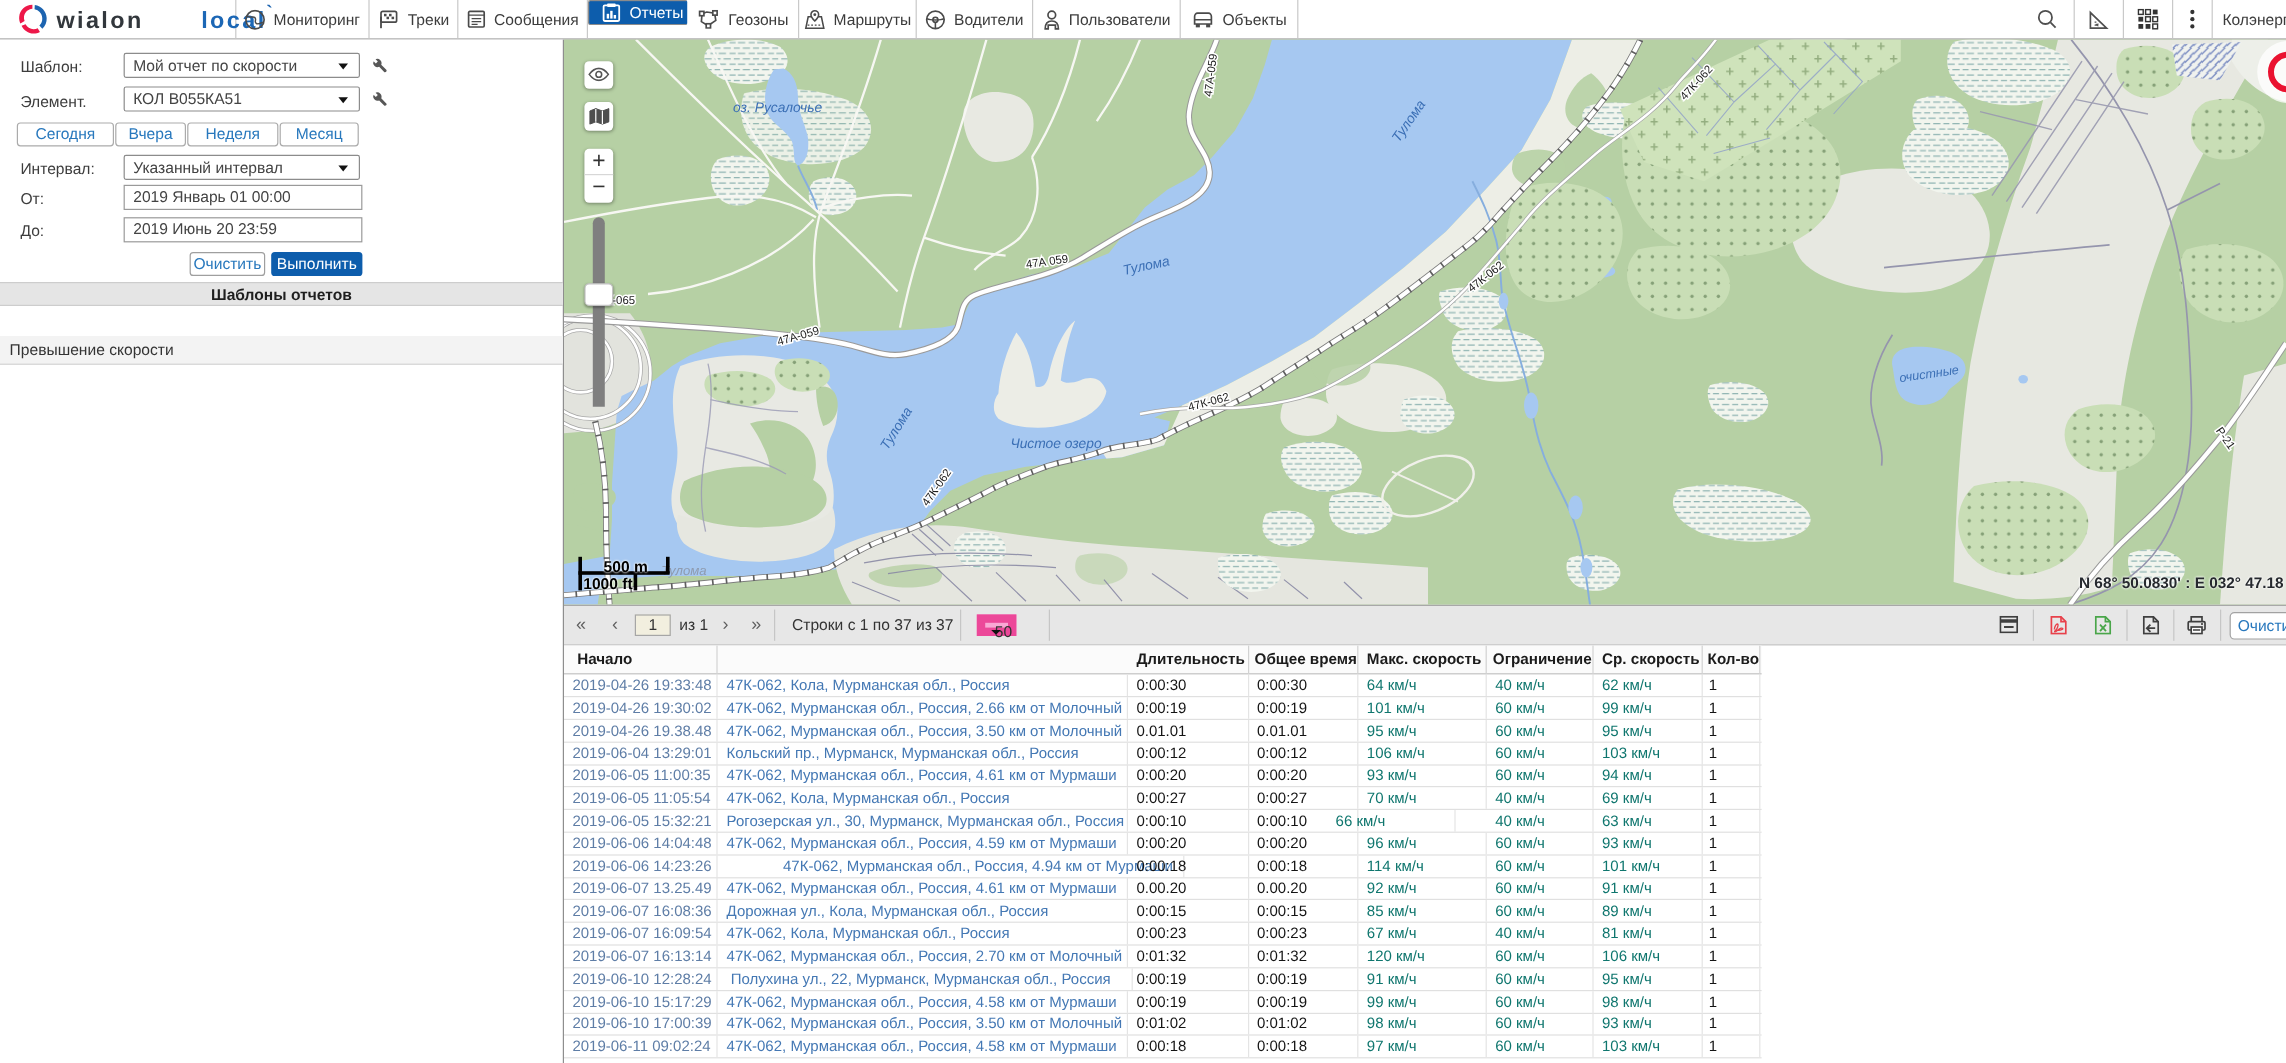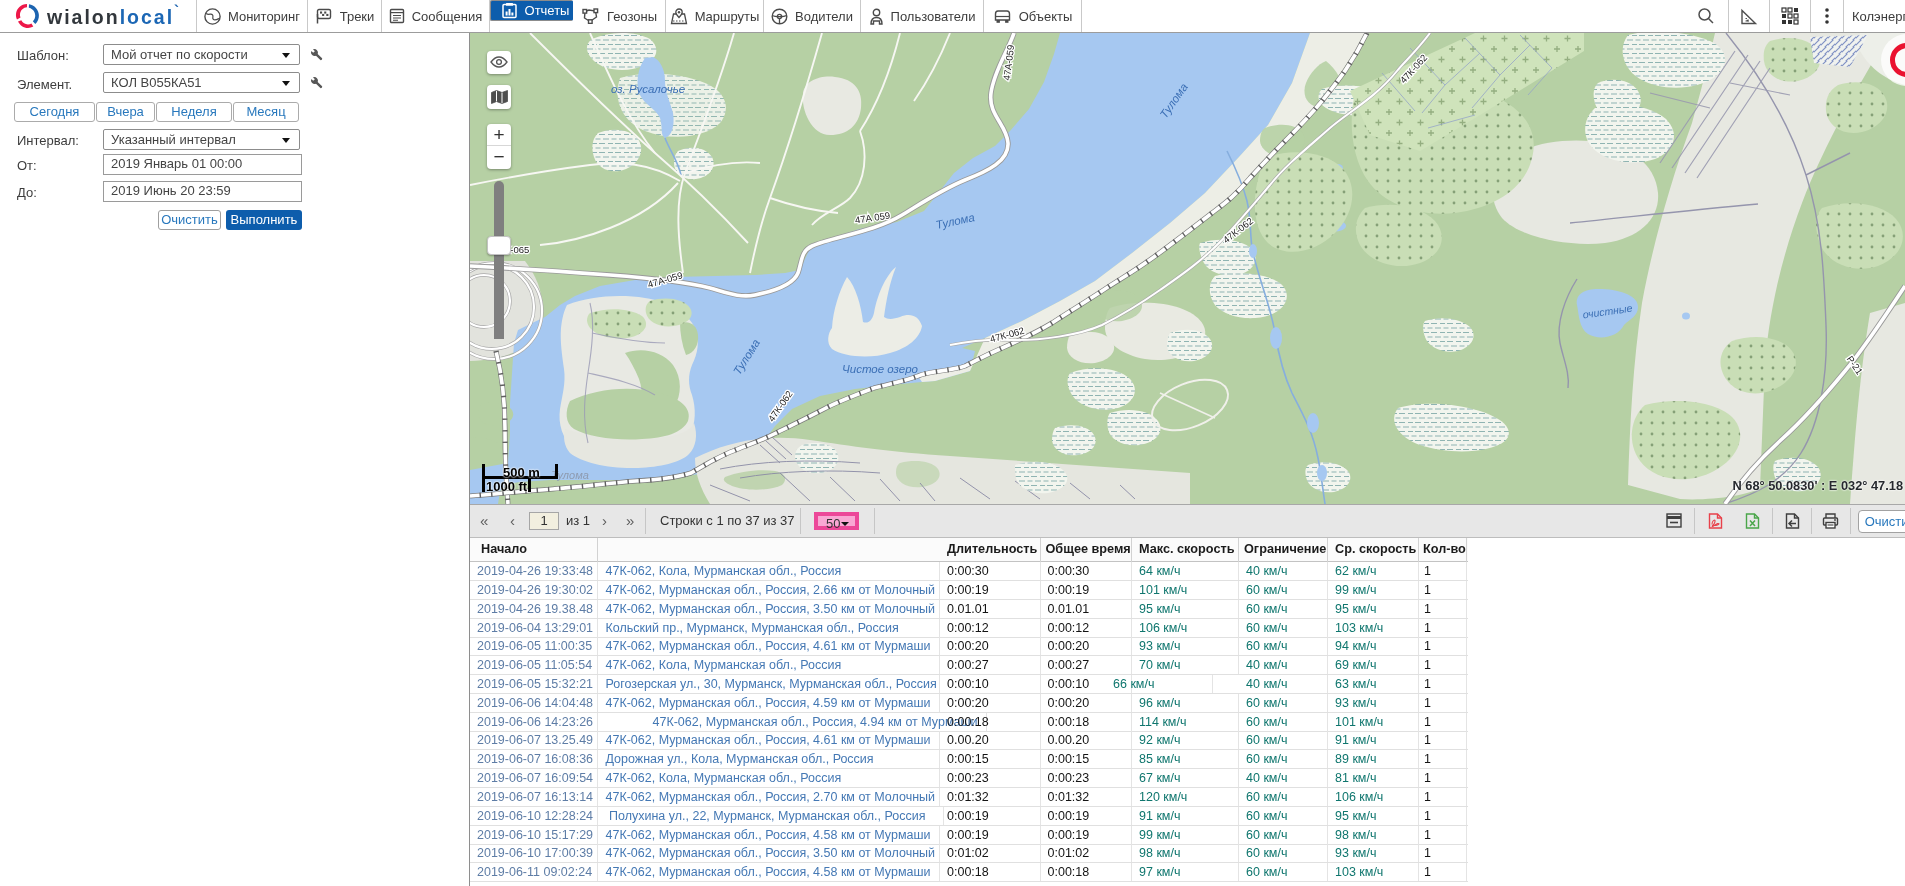--- a/index.html
+++ b/index.html
@@ -5,21 +5,21 @@
 * { margin:0; padding:0; box-sizing:border-box; }
 html,body { width:1905px; height:886px; font-family:"Liberation Sans",sans-serif; background:#fff; overflow:hidden; }
 body { position:relative; }
 
 #topbar { position:absolute; left:0; top:0; width:1905px; height:33px; background:#fff; border-bottom:1px solid #9c9c9c; }
 .cell { position:absolute; top:0; height:32px; border-right:1px solid #c9c9c9; display:flex; align-items:center; justify-content:center; color:#3c3c3c; font-size:13px; white-space:nowrap; }
 .cell svg { margin-right:7px; }
 .cell.sel { background:#0d5dac; color:#fff; border-right:1px solid #0d5dac; }
 #logocell { position:absolute; left:0; top:0; width:197px; height:32px; border-right:1px solid #c9c9c9; }
 .logotxt { position:absolute; left:47px; top:6px; font-size:19.5px; letter-spacing:2px; color:#32373c; font-weight:bold; }
-.logotxt .blue { color:#1c67b5; }
+.logotxt .blue { color:#1c67b5;margin-left:48px; }
 
 #leftpanel { position:absolute; left:0; top:33px; width:470px; height:853px; background:#fff; border-right:1px solid #8e8e8e; }
 .lbl { position:absolute; left:17px; font-size:13px; color:#3d3d3d; }
 .sel { position:absolute; left:103px; width:197px; height:21px; border:1px solid #8c8c8c; background:#fff; border-radius:2px; font-size:13px; color:#444; line-height:19px; padding-left:7px; }
 .sel .arr { position:absolute; right:9px; top:8px; width:0; height:0; border-left:4.5px solid transparent; border-right:4.5px solid transparent; border-top:5px solid #111; }
 .inp { position:absolute; left:103px; width:199px; height:21px; border:1px solid #9a9a9a; background:#fff; font-size:13px; color:#444; line-height:17px; padding-left:7px; }
 .qbtn { position:absolute; height:20px; border:1px solid #ababab; background:#fff; border-radius:3px; color:#2878bd; font-size:13px; text-align:center; line-height:18px; }
 .wrench { position:absolute; left:309px; width:17px; height:17px; }
 #btnclear { position:absolute; left:158px; top:177px; width:63px; height:20px; border:1px solid #9f9f9f; border-radius:3px; background:#fff; color:#2878bd; font-size:13px; text-align:center; line-height:18px; }
 #btnexec { position:absolute; left:226px; top:177px; width:76px; height:20px; border-radius:3px; background:#0d5dac; color:#fff; font-size:13px; text-align:center; line-height:20px; }
@@ -34,21 +34,21 @@
 #coords { position:absolute; right:2px; top:445px; font-size:12.8px; font-weight:bold; color:#26292e; white-space:nowrap; text-shadow:0 0 2px #fff,0 0 2px #fff; }
 
 .scl { position:absolute; background:#000; }
 #scaletxt1 { position:absolute; left:33px; top:432px; font-size:13px; font-weight:bold; color:#000; text-shadow:0 0 2px #fff,0 0 2px #fff; }
 #scaletxt2 { position:absolute; left:16px; top:446px; font-size:13px; font-weight:bold; color:#000; text-shadow:0 0 2px #fff,0 0 2px #fff; }
 
 #toolbar { position:absolute; left:470px; top:504px; width:1435px; height:34px; background:#e7e7e7; border-top:1px solid #a8a8a8; border-bottom:1px solid #bdbdbd; overflow:hidden; }
 #toolbar .tsep { position:absolute; top:3px; width:1px; height:26px; background:#c6c6c6; }
 .pgarr { position:absolute; top:0; height:32px; line-height:32px; color:#5e5e5e; font-size:15px; }
 #pagebox { position:absolute; left:59px; top:7px; width:30px; height:18px; background:#f2efdf; border:1px solid #a6a6a6; text-align:center; font-size:13px; color:#333; line-height:16px; }
-#seldd { position:absolute; left:344px; top:7px; width:45px; height:18px; background:#f9a8d4; border:4px solid #ec4899; font-size:13px; color:#333; line-height:16px; padding-left:8px; }
+#seldd { position:absolute; left:344px; top:7px; width:33px; height:18px; background:#f9a8d4; border:7px solid #ec4899; font-size:13px; color:#333; line-height:16px; padding-left:8px; }
 #btnclr2 { position:absolute; left:1388px; top:5px; width:70px; height:23px; background:#fff; border:1px solid #a2a2a2; border-radius:4px; color:#2878bd; font-size:13px; line-height:21px; text-align:center; }
 .tico { position:absolute; top:8px; }
 
 #grid { position:absolute; left:470px; top:538px; width:1435px; height:348px; background:#fff; font-size:12.5px; }
 #ghead { position:absolute; left:0; top:0; width:998px; height:24px; font-weight:bold; font-size:12.7px; color:#1b1b1b; background:#fbfbfb; border-bottom:1px solid #c3c3c3; }
 .hc { position:absolute; top:0; height:24px; line-height:23px; border-right:1px solid #d2d2d2; white-space:nowrap; overflow:hidden; }
 .gr { position:absolute; left:0; width:998px; height:19px; border-bottom:1px solid #e0e0e0; }
 .gc { position:absolute; top:0; height:18px; line-height:18px; border-right:1px solid #e4e4e4; overflow:hidden; white-space:nowrap; }
 .dt { color:#5e7da6; }
 .loc { color:#4478b4; }
@@ -194,20 +194,22 @@
   <div class="qbtn" style="left:156px;top:69px;width:76px;">Неделя</div>
   <div class="qbtn" style="left:233px;top:69px;width:66px;">Месяц</div>
   <div class="lbl" style="top:100px;">Интервал:</div>
   <div class="sel" style="top:96px;">Указанный интервал<span class="arr"></span></div>
   <div class="lbl" style="top:125px;">От:</div>
   <div class="inp" style="top:121px;">2019 Январь 01 00:00</div>
   <div class="lbl" style="top:152px;">До:</div>
   <div class="inp" style="top:148px;">2019 Июнь 20 23:59</div>
   <div id="btnclear">Очистить</div>
   <div id="btnexec">Выполнить</div>
+  <div id="hdrgray">Шаблоны отчетов</div>
+  <div id="rowspeed">Превышение скорости</div>
 </div>
 <div id="map">
 <svg width="1435" height="471" viewBox="0 0 1435 471" style="position:absolute;left:0;top:0;">
 <defs>
   <pattern id="wet" width="16" height="9" patternUnits="userSpaceOnUse">
     <rect width="16" height="9" fill="#f2f5ee"></rect>
     <path d="M1 2.5 h6 M10 2.5 h5 M5 7 h6 M13.5 7 h2.5 M0 7 h2.5" stroke="#8fb4b2" stroke-width="1.1" fill="none"></path>
   </pattern>
   <pattern id="dots" width="11" height="11" patternUnits="userSpaceOnUse">
     <rect width="11" height="11" fill="#c9deb6"></rect>

